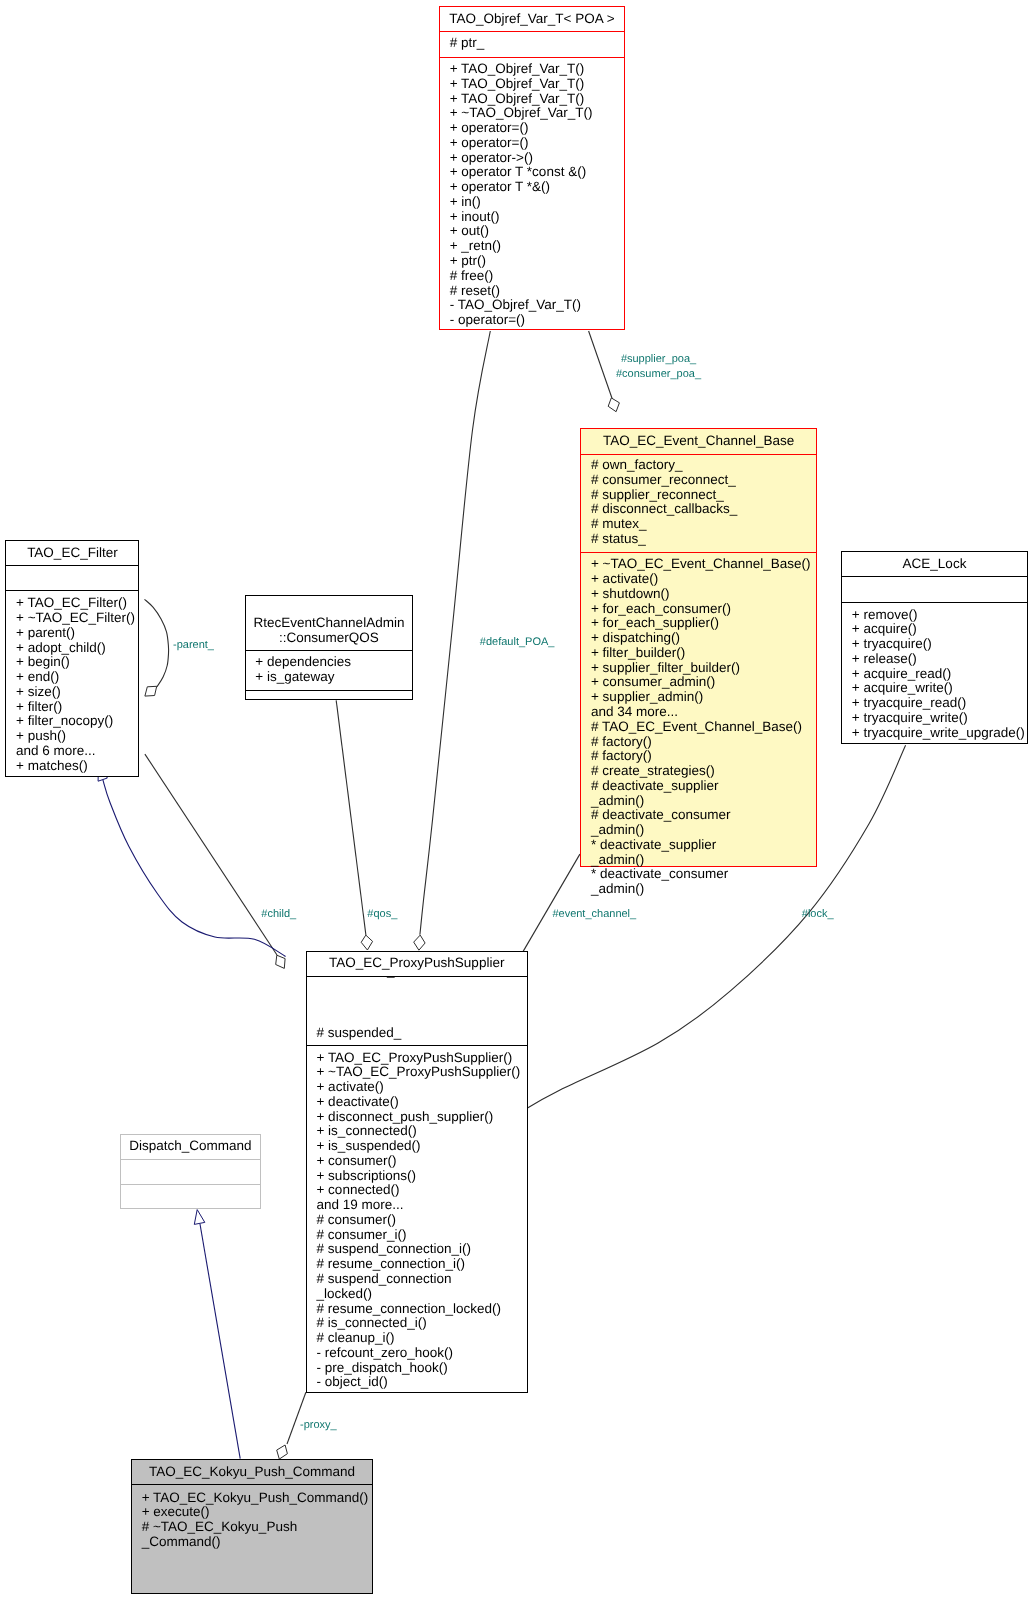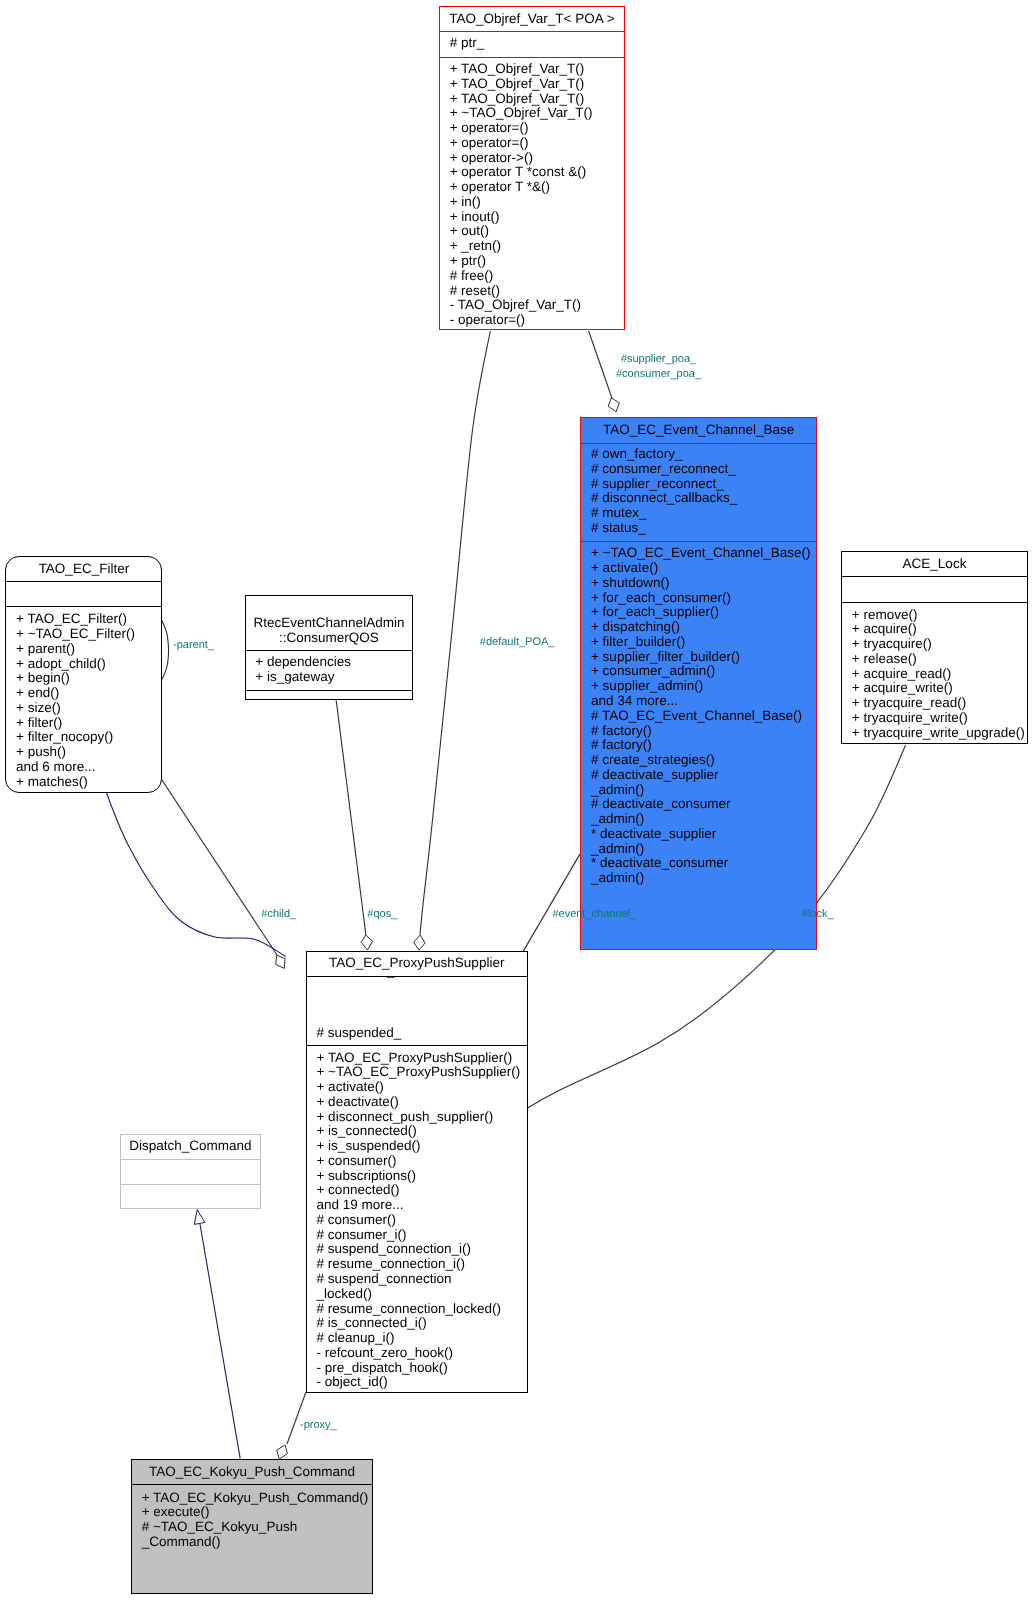--- a/index.html
+++ b/index.html
@@ -87,21 +87,21 @@
       <span class="ln">+ inout()</span>
       <span class="ln">+ out()</span>
       <span class="ln">+ _retn()</span>
       <span class="ln">+ ptr()</span>
       <span class="ln"># free()</span>
       <span class="ln"># reset()</span>
       <span class="ln">- TAO_Objref_Var_T()</span>
       <span class="ln">- operator=()</span>
     </div>
   </div>
-  <div class="node" style="left:580.3px;top:417px;width:236.7px;height:533px;border-color:#ff0000;background:#3b82f6;">
+  <div class="node" style="left:580.3px;top:428px;width:236.7px;height:439px;border-color:#ff0000;background:#fef9c3;">
     <div class="cmp title" style="height:25.7px;border-bottom-color:#ff0000;">
       <span class="ln">TAO_EC_Event_Channel_Base</span>
     </div>
     <div class="cmp attrs" style="height:98.5px;border-bottom-color:#ff0000;padding-left:9.7px;padding-bottom:2px;">
       <span class="ln"># own_factory_</span>
       <span class="ln"># consumer_reconnect_</span>
       <span class="ln"># supplier_reconnect_</span>
       <span class="ln"># disconnect_callbacks_</span>
       <span class="ln"># mutex_</span>
       <span class="ln"># status_</span>
@@ -125,21 +125,21 @@
       <span class="ln"># deactivate_supplier</span>
       <span class="ln">_admin()</span>
       <span class="ln"># deactivate_consumer</span>
       <span class="ln">_admin()</span>
       <span class="ln">* deactivate_supplier</span>
       <span class="ln">_admin()</span>
       <span class="ln">* deactivate_consumer</span>
       <span class="ln">_admin()</span>
     </div>
   </div>
-  <div class="node" style="left:5.4px;top:556px;width:157px;height:237.2px;border-color:#000000;background:#ffffff;border-radius:14px;">
+  <div class="node" style="left:5.4px;top:540px;width:134px;height:237.2px;border-color:#000000;background:#ffffff;">
     <div class="cmp title" style="height:25.2px;border-bottom-color:#000000;">
       <span class="ln">TAO_EC_Filter</span>
     </div>
     <div class="cmp attrs" style="height:25.3px;border-bottom-color:#000000;padding-left:9.7px;padding-bottom:2px;">
     </div>
     <div class="cmp ops last" style="height:186.7px;padding-left:9.7px;">
       <span class="ln">+ TAO_EC_Filter()</span>
       <span class="ln">+ ~TAO_EC_Filter()</span>
       <span class="ln">+ parent()</span>
       <span class="ln">+ adopt_child()</span>

